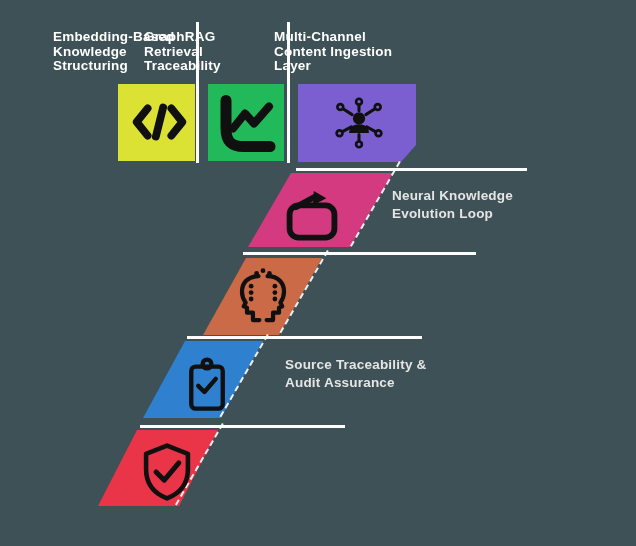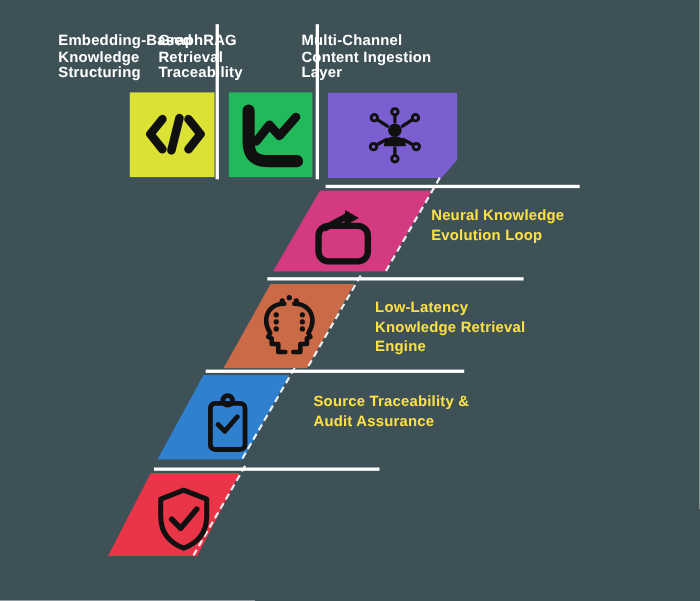--- a/index.html
+++ b/index.html
@@ -3,21 +3,21 @@
 <meta charset="utf-8">
 <style>
   html,body{margin:0;padding:0;}
   body{font-family:"Liberation Sans","DejaVu Sans",sans-serif;}
   .canvas{position:relative;width:636px;height:546px;overflow:hidden;}
   .vline{position:absolute;top:22px;width:3px;height:141px;background:#ffffff;}
   .hline{position:absolute;height:3px;background:#ffffff;}
   .top-label{position:absolute;top:30px;width:140px;color:#ffffff;
              font-size:13.5px;font-weight:bold;line-height:14.6px;letter-spacing:.2px;
              white-space:pre-line;}
-  .step-label{position:absolute;color:#fde047;font-size:13.5px;font-weight:bold;
+  .step-label{position:absolute;color:#e5e5e5;font-size:13.5px;font-weight:bold;
               line-height:17.5px;letter-spacing:.2px;white-space:pre-line;}
   .block{position:absolute;}
   .pgram{position:absolute;}
   .dashedge{position:absolute;width:0;border-left:2.5px dashed rgba(255,255,255,.9);
             transform-origin:top left;transform:rotate(30deg);}
   .icon{position:absolute;}
   svg{display:block;width:100%;height:100%;}
   .stk{fill:none;stroke:#101010;stroke-linecap:round;stroke-linejoin:round;}
   .fil{fill:#101010;stroke:none;}
 </style>
@@ -121,19 +121,16 @@
   </div>
   <div class="icon" style="left:141px;top:442px;width:52px;height:60px">
     <svg viewBox="0 0 56 66">
       <path class="stk" stroke-width="5" d="M28 4 L51 13 L51 30 C51 47 41 57 28 62 C15 57 5 47 5 30 L5 13 Z"></path>
       <path class="stk" stroke-width="5.5" d="M16 33 L25 42 L41 23"></path>
     </svg>
   </div>
 
   <div class="step-label" style="left:392px;top:187px">Neural Knowledge
 Evolution Loop</div>
-  <div class="step-label" style="left:341px;top:271px">Low-Latency
-Knowledge Retrieval
-Engine</div>
   <div class="step-label" style="left:285px;top:356px">Source Traceability &amp;
 Audit Assurance</div>
 
 </div>
 
 </body></html>

